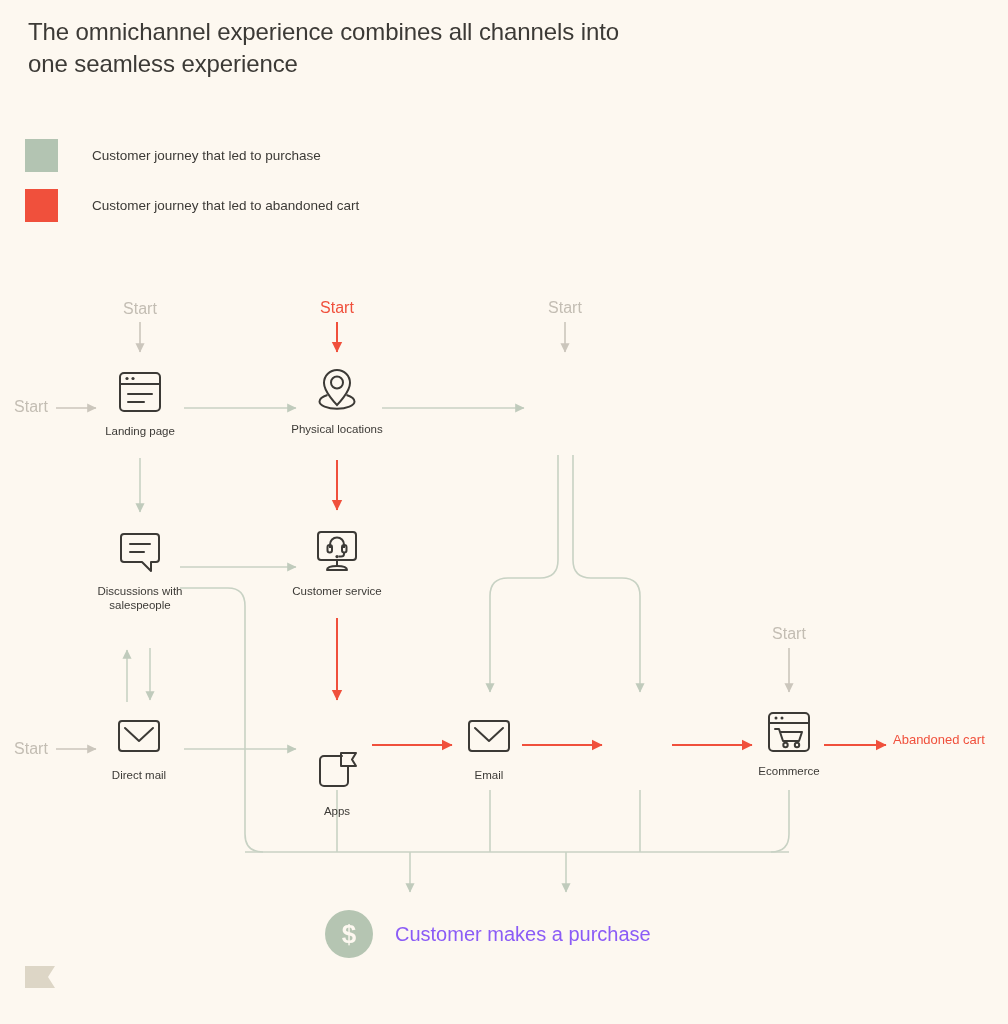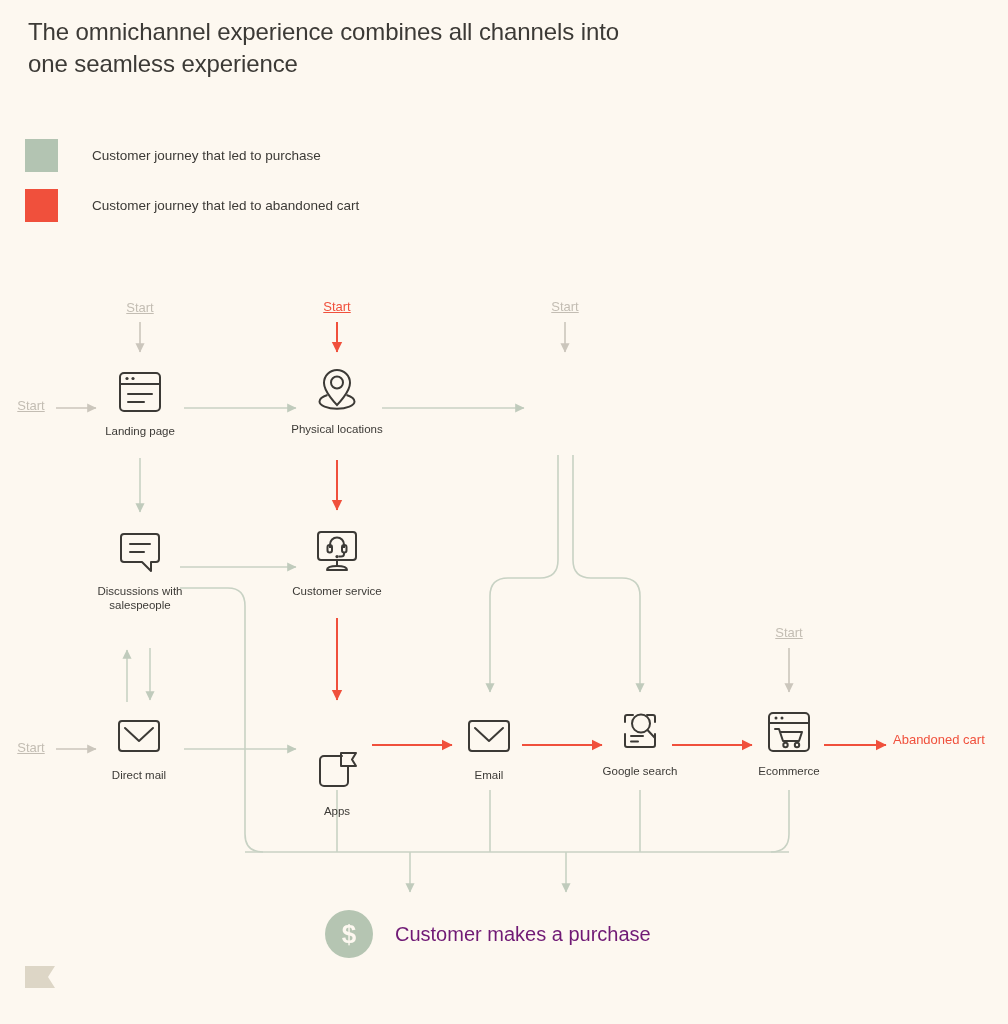--- a/index.html
+++ b/index.html
@@ -34,37 +34,37 @@
   
   .node{position:absolute;transform:translateX(-50%);text-align:center;width:130px;}
   .node .glyph{height:52px;display:flex;align-items:center;justify-content:center;}
   .node .caption{
     margin-top:7px;font-size:11.5px;line-height:1.18;color:#3c3a36;
   }
 
   
   .startlbl{
     position:absolute;transform:translateX(-50%);
-    font-size:13px;color:#c3bdb3;white-space:nowrap;text-decoration:underline;
+    font-size:16px;color:#c3bdb3;white-space:nowrap;
   }
   .startlbl.red{color:#f0503c;}
 
   
   .endlbl{
     position:absolute;font-size:13px;line-height:1.25;color:#f0503c;width:110px;
   }
 
   
   .purchase{position:absolute;left:325px;top:910px;display:flex;align-items:center;}
   .purchase .badge{
     width:48px;height:48px;border-radius:50%;background:#b5c5b2;
     display:flex;align-items:center;justify-content:center;
     color:#fdf8f0;font-size:26px;font-weight:bold;line-height:1;
   }
-  .purchase .ptext{margin-left:22px;font-size:20px;color:#701a75;}
+  .purchase .ptext{margin-left:22px;font-size:20px;color:#8b5cf6;}
 
   
   .cornermark{position:absolute;left:25px;top:966px;width:30px;height:22px;}
 </style>
 </head>
 <body>
 
 <div class="page">
 
   <div class="title">The omnichannel experience combines all channels into one seamless experience</div>
@@ -224,32 +224,20 @@
   <div class="node" style="left:489px;top:710px;">
     <div class="glyph">
       <svg width="48" height="40" viewBox="0 0 48 40" fill="none" stroke="#3c3a36" stroke-width="2">
         <rect x="4" y="5" width="40" height="30" rx="3"></rect>
         <path d="M10 12 L24 25 L38 12" stroke-linecap="round" stroke-linejoin="round"></path>
       </svg>
     </div>
     <div class="caption">Email</div>
   </div>
 
-  <div class="node" style="left:640px;top:706px;">
-    <div class="glyph">
-      <svg width="48" height="48" viewBox="0 0 48 48" fill="none" stroke="#3c3a36" stroke-width="2">
-        <path d="M9 14 V9 A2 2 0 0 1 11 7 H17 M31 7 H37 A2 2 0 0 1 39 9 V14 M39 26 V37 A2 2 0 0 1 37 39 H11 A2 2 0 0 1 9 37 V26" stroke-linecap="round" stroke-linejoin="round"></path>
-        <circle cx="25" cy="15.5" r="9"></circle>
-        <line x1="31.5" y1="22" x2="39" y2="30" stroke-linecap="round"></line>
-        <line x1="15" y1="28" x2="27" y2="28" stroke-linecap="round"></line>
-        <line x1="15" y1="33.5" x2="22" y2="33.5" stroke-linecap="round"></line>
-      </svg>
-    </div>
-    <div class="caption">Google search</div>
-  </div>
 
   <div class="node" style="left:789px;top:706px;">
     <div class="glyph">
       <svg width="46" height="44" viewBox="0 0 46 44" fill="none" stroke="#3c3a36" stroke-width="2">
         <rect x="3" y="3" width="40" height="38" rx="4"></rect>
         <line x1="3" y1="13" x2="43" y2="13"></line>
         <circle cx="10" cy="8" r="1.5" fill="#3c3a36" stroke="none"></circle>
         <circle cx="16" cy="8" r="1.5" fill="#3c3a36" stroke="none"></circle>
         <path d="M9 19 H13 L17 31 H33 L36 22 H14" stroke-linecap="round" stroke-linejoin="round"></path>
         <circle cx="19.5" cy="35" r="2.2"></circle>

